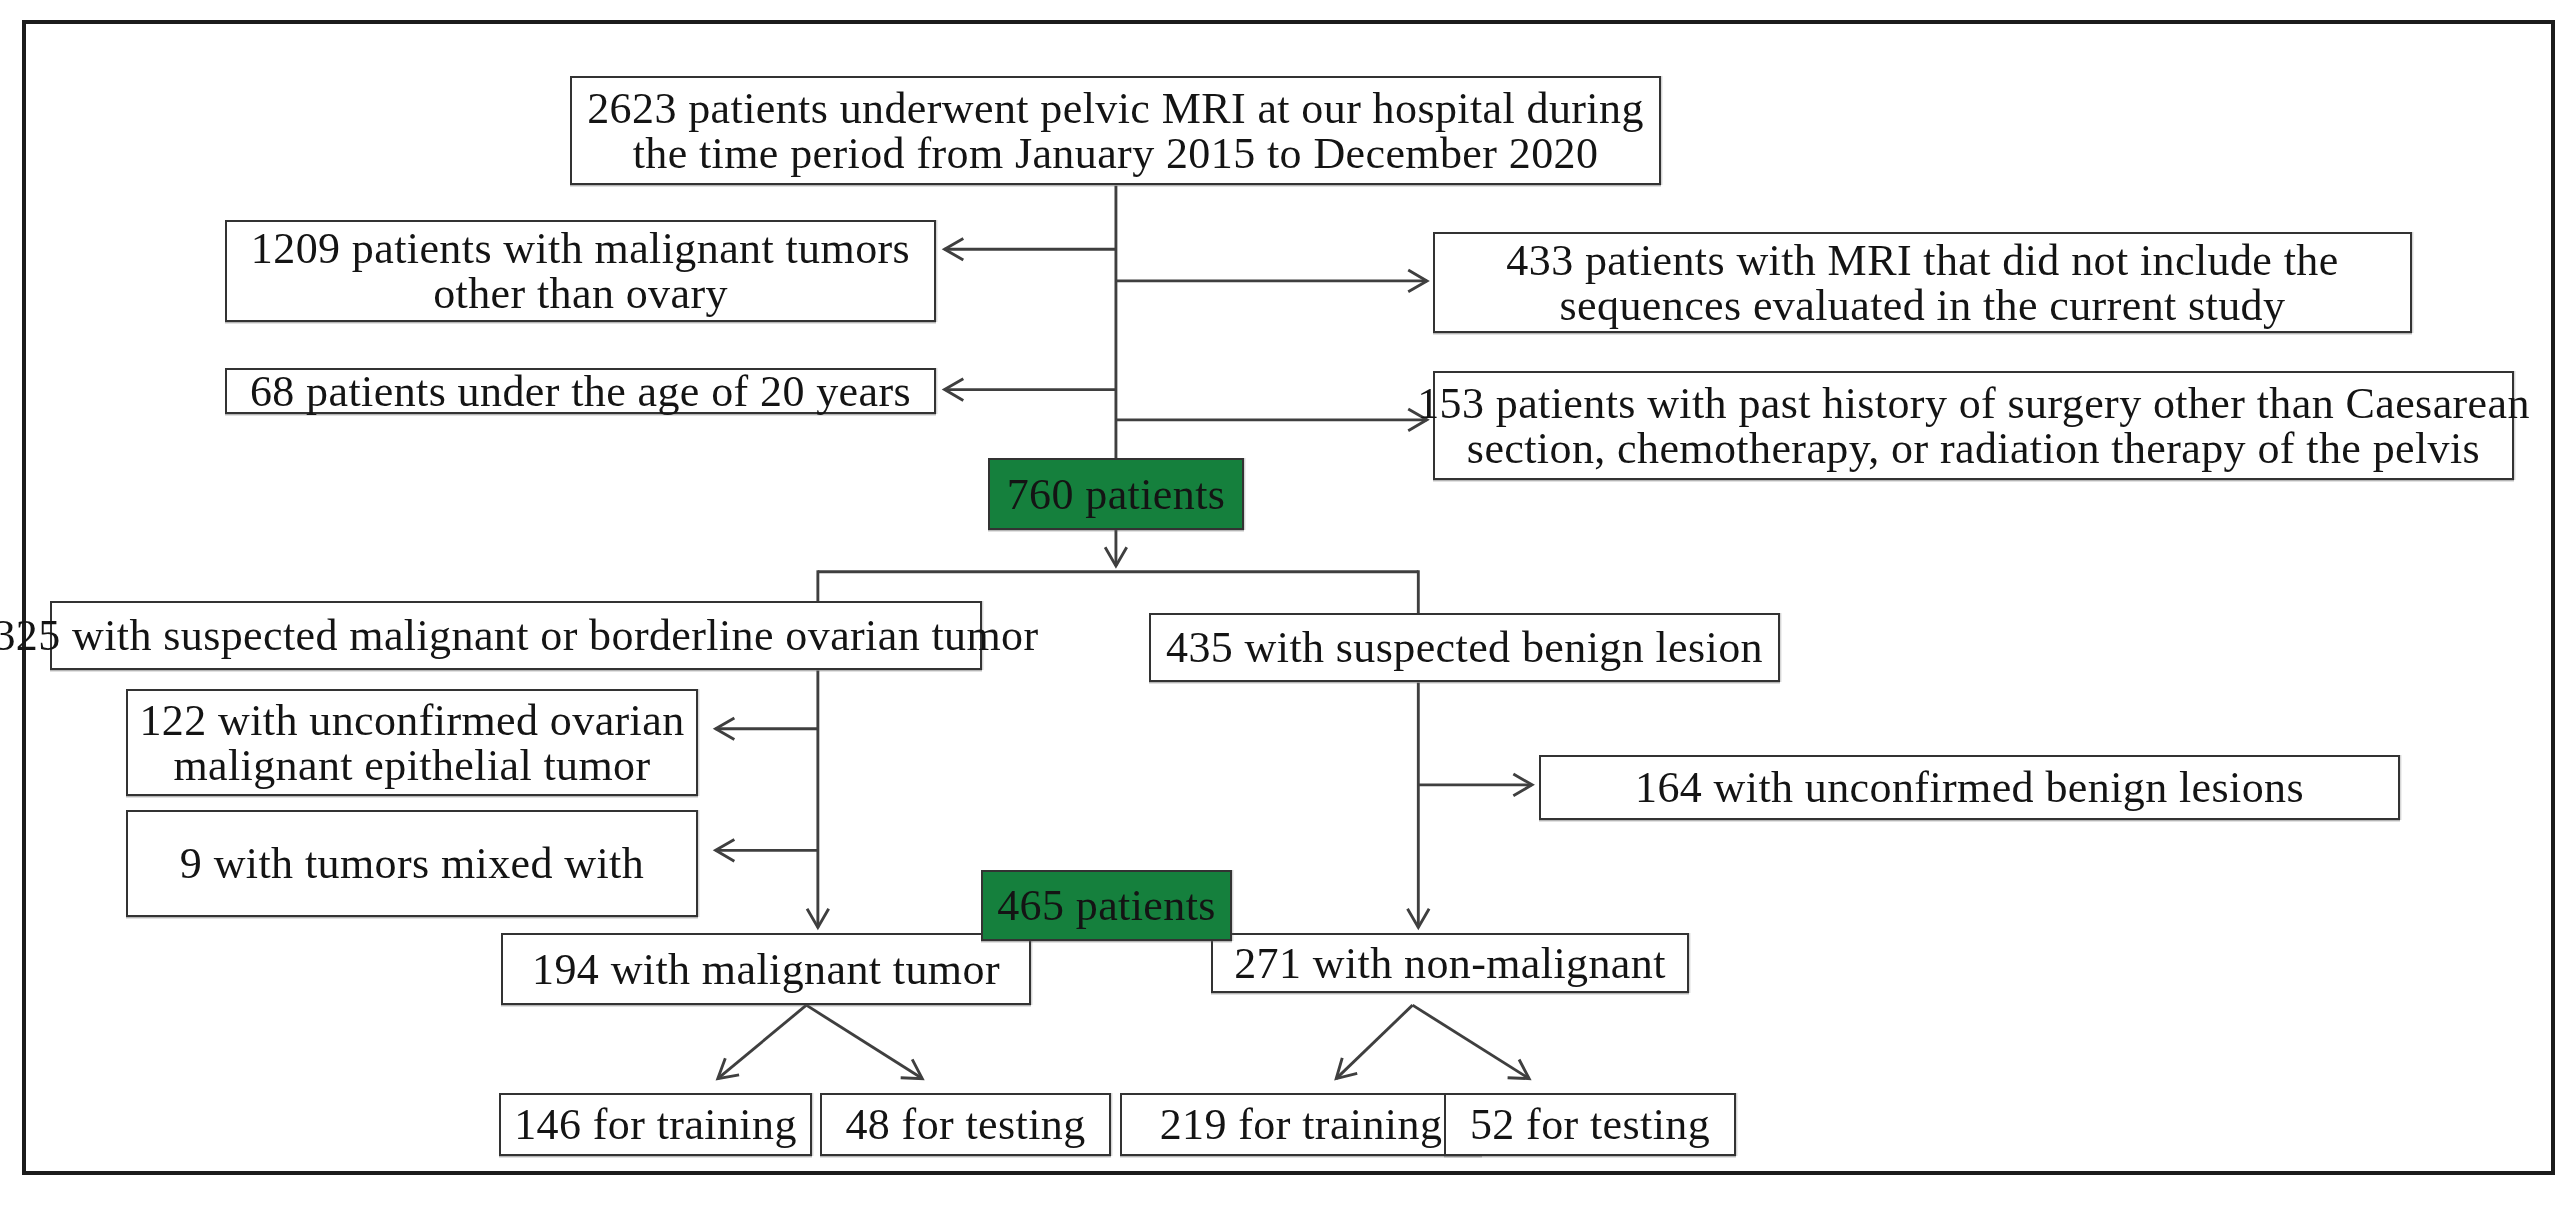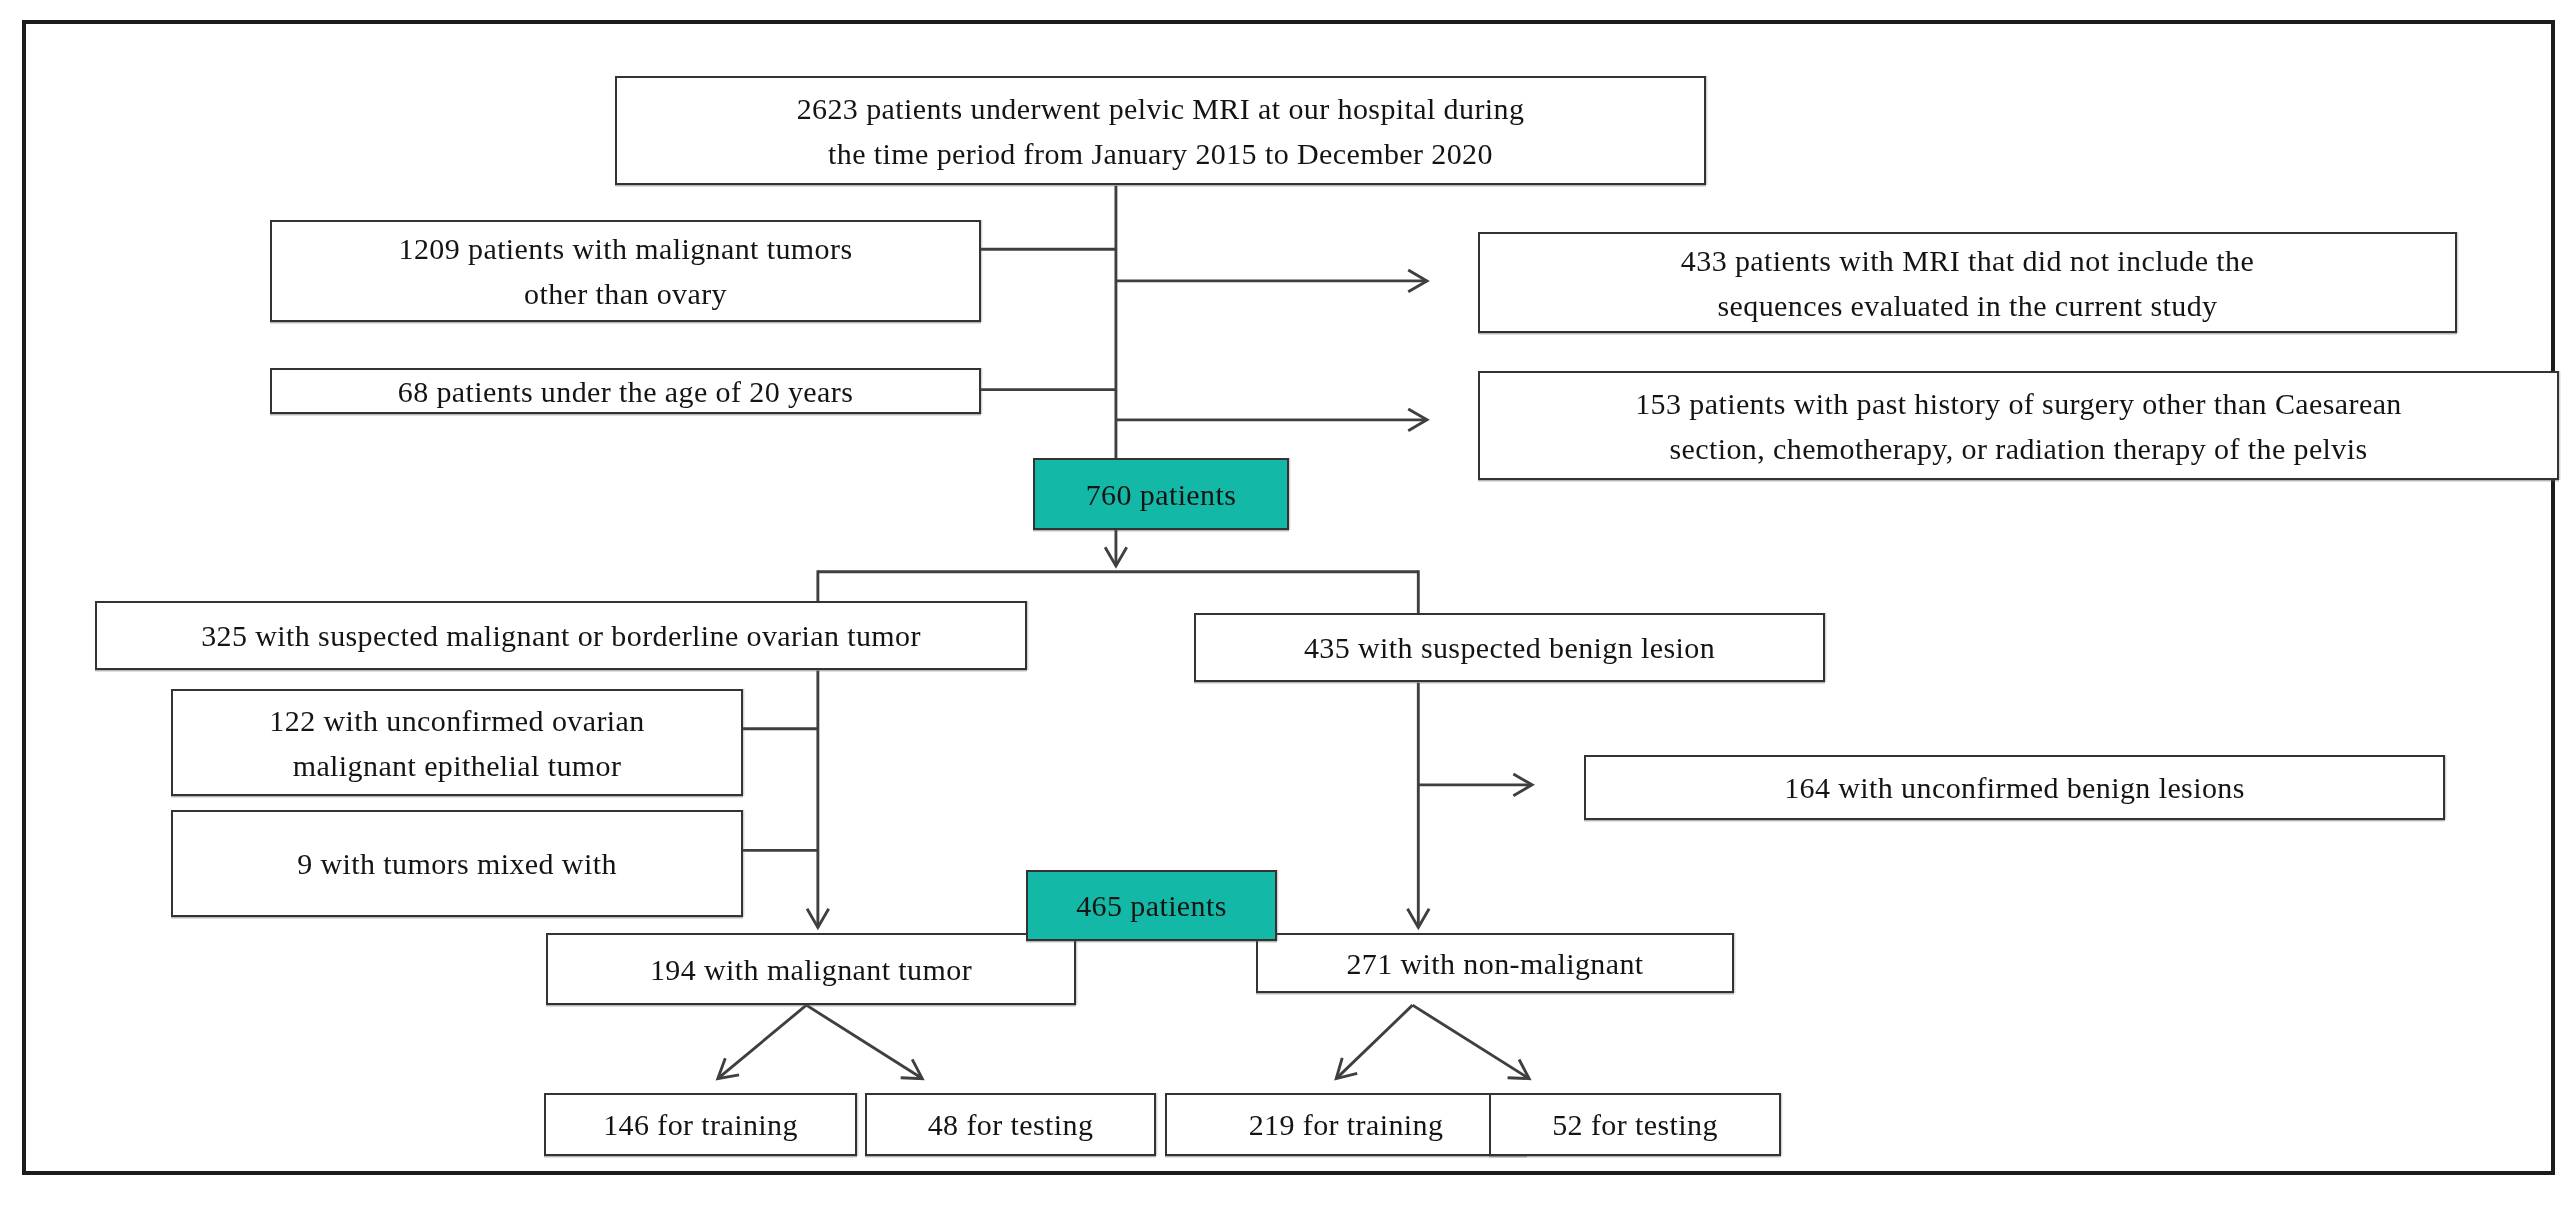--- a/index.html
+++ b/index.html
@@ -27,27 +27,26 @@
   }
   .box {
     position: absolute;
     box-sizing: border-box;
     border: 2.9px solid #333333;
     background: #ffffff;
     display: flex;
     flex-direction: column;
     justify-content: center;
     align-items: center;
-    font-size: 30px;
+    font-size: 44px;
     line-height: 45px;
     letter-spacing: 0.4px;
     box-shadow: 0 1.4px 0 rgba(90,90,90,0.45), 1.4px 0 0 rgba(90,90,90,0.25);
-    margin-left: 45px;
   }
-  .box.shaded { background: #14b8a6; }
+  .box.shaded { background: #15803d; }
   .ln { white-space: nowrap; }
 </style>
 </head>
 <body>
 
 <div class="canvas">
   <div class="frame"></div>
 
   <svg class="connectors" viewBox="0 0 3578 1679" xmlns="http://www.w3.org/2000/svg">
     <defs>

